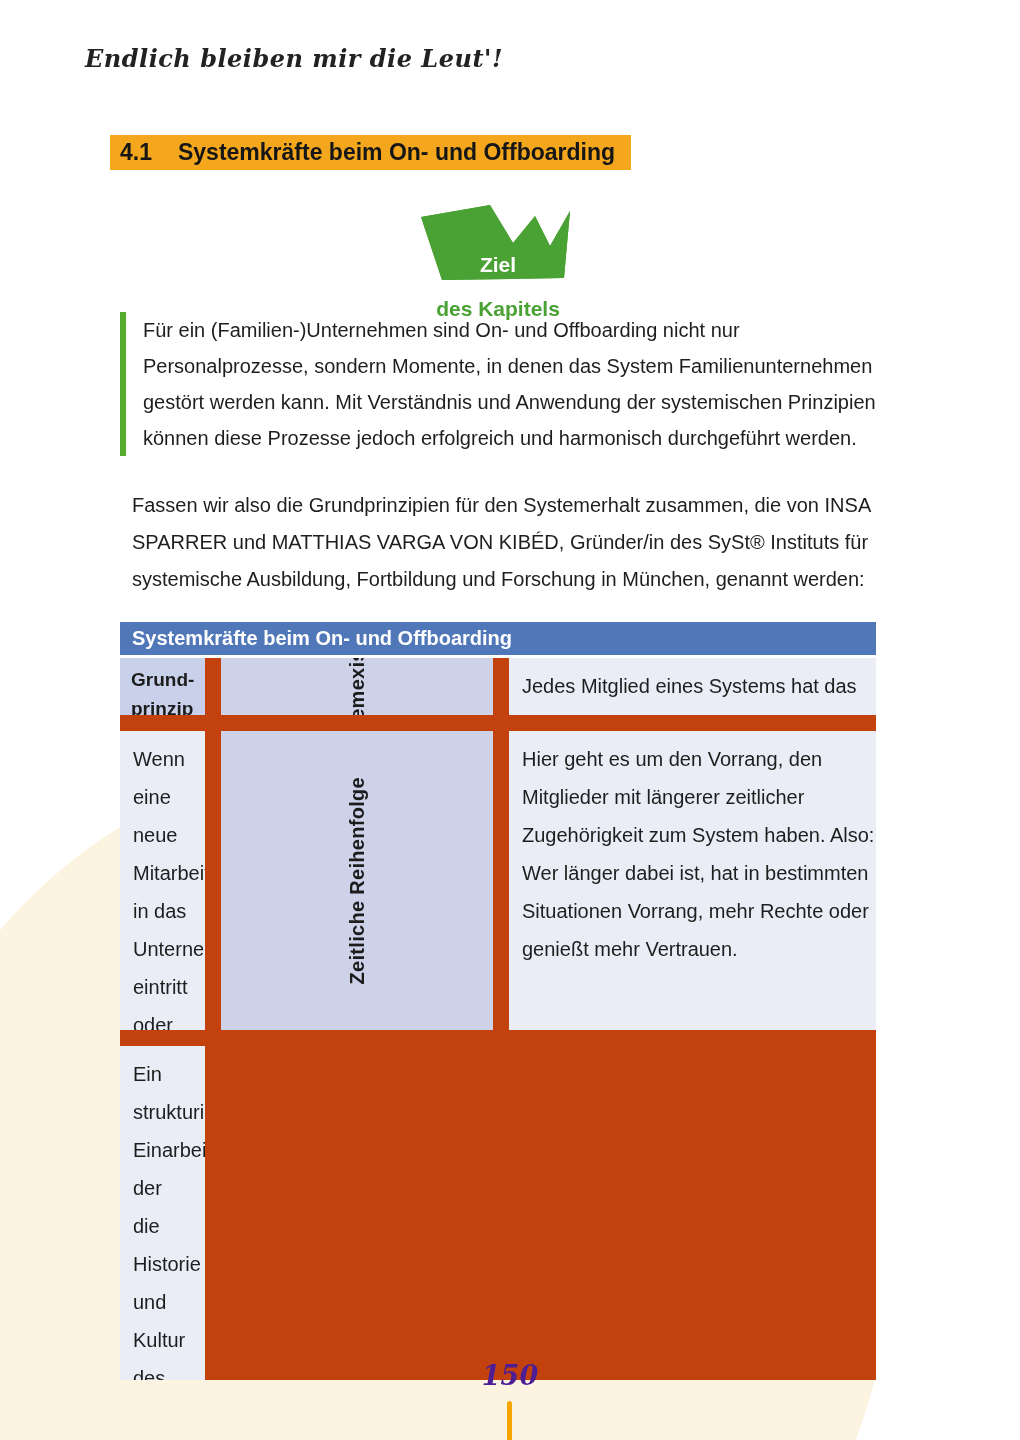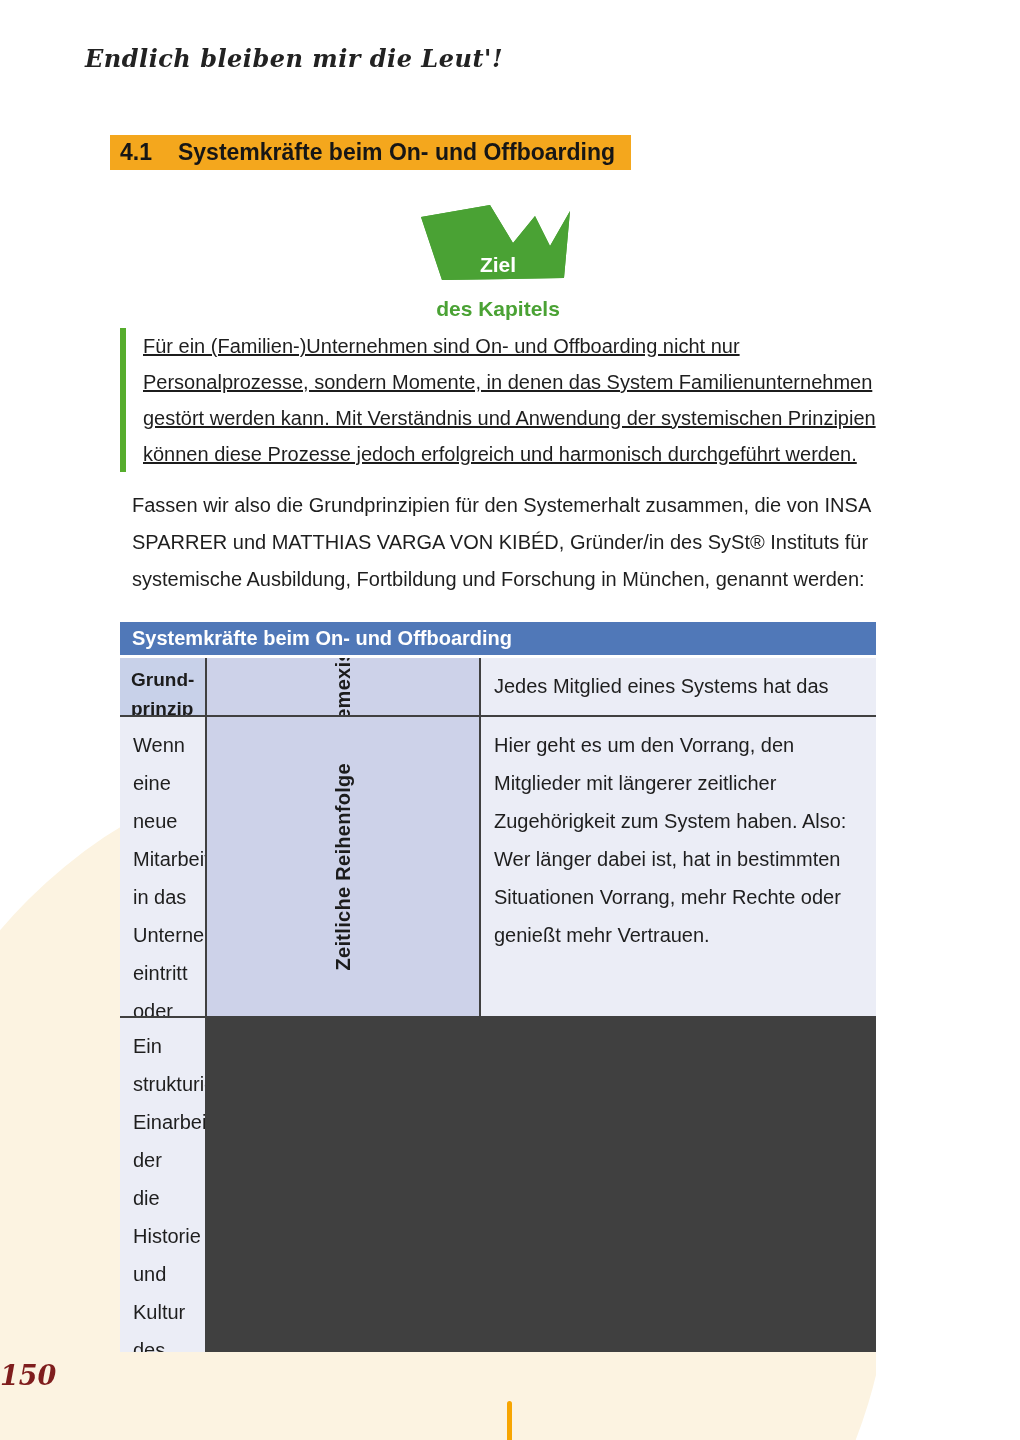--- a/index.html
+++ b/index.html
@@ -79,26 +79,25 @@
     color: #4aa234;
     font-weight: bold;
     font-size: 21px;
     text-align: center;
     white-space: nowrap;
   }
 
   .quote-block {
     position: absolute;
     left: 120px;
-    top: 328px;
+    top: 312px;
     width: 782px;
     border-left: 6px solid #56ad2d;
     padding-left: 17px;
     z-index: 2;
-    text-decoration: underline;
   }
   .quote-block p {
     font-size: 20px;
     line-height: 36px;
     color: #1e1e1e;
     hyphens: auto;
   }
 
   .intro-par {
     position: absolute;
@@ -126,22 +125,22 @@
     font-size: 20px;
     height: 33px;
     line-height: 33px;
     padding-left: 12px;
     margin-bottom: 3px;
   }
   .table-grid {
     display: grid;
     grid-template-columns: 85px 272px 417px;
     grid-template-rows: 57px 299px 334px;
-    gap: 2px;
-    background: #404040;
+    gap: 16px;
+    background: #c2410c;
   }
   .cell { overflow: hidden; }
   .cell-head {
     background: #c8d1e9;
     font-weight: bold;
     font-size: 19px;
     line-height: 29px;
     padding: 7px 10px 0 11px;
     color: #1c1c1c;
   }
@@ -167,26 +166,26 @@
     color: #1e1e1e;
     padding: 9px 12px 0 13px;
     hyphens: auto;
   }
 
   .page-number {
     position: absolute;
     left: 0;
     top: 1360px;
     width: 1020px;
-    text-align: left;
+    text-align: center;
     font-family: "DejaVu Serif", serif;
     font-style: italic;
     font-weight: bold;
     font-size: 27px;
-    color: #7f1d1d;
+    color: #4c1d95;
     z-index: 2;
   }
   .orange-line {
     position: absolute;
     left: 507px;
     top: 1401px;
     width: 5px;
     height: 45px;
     border-radius: 3px;
     background: #f7a501;

